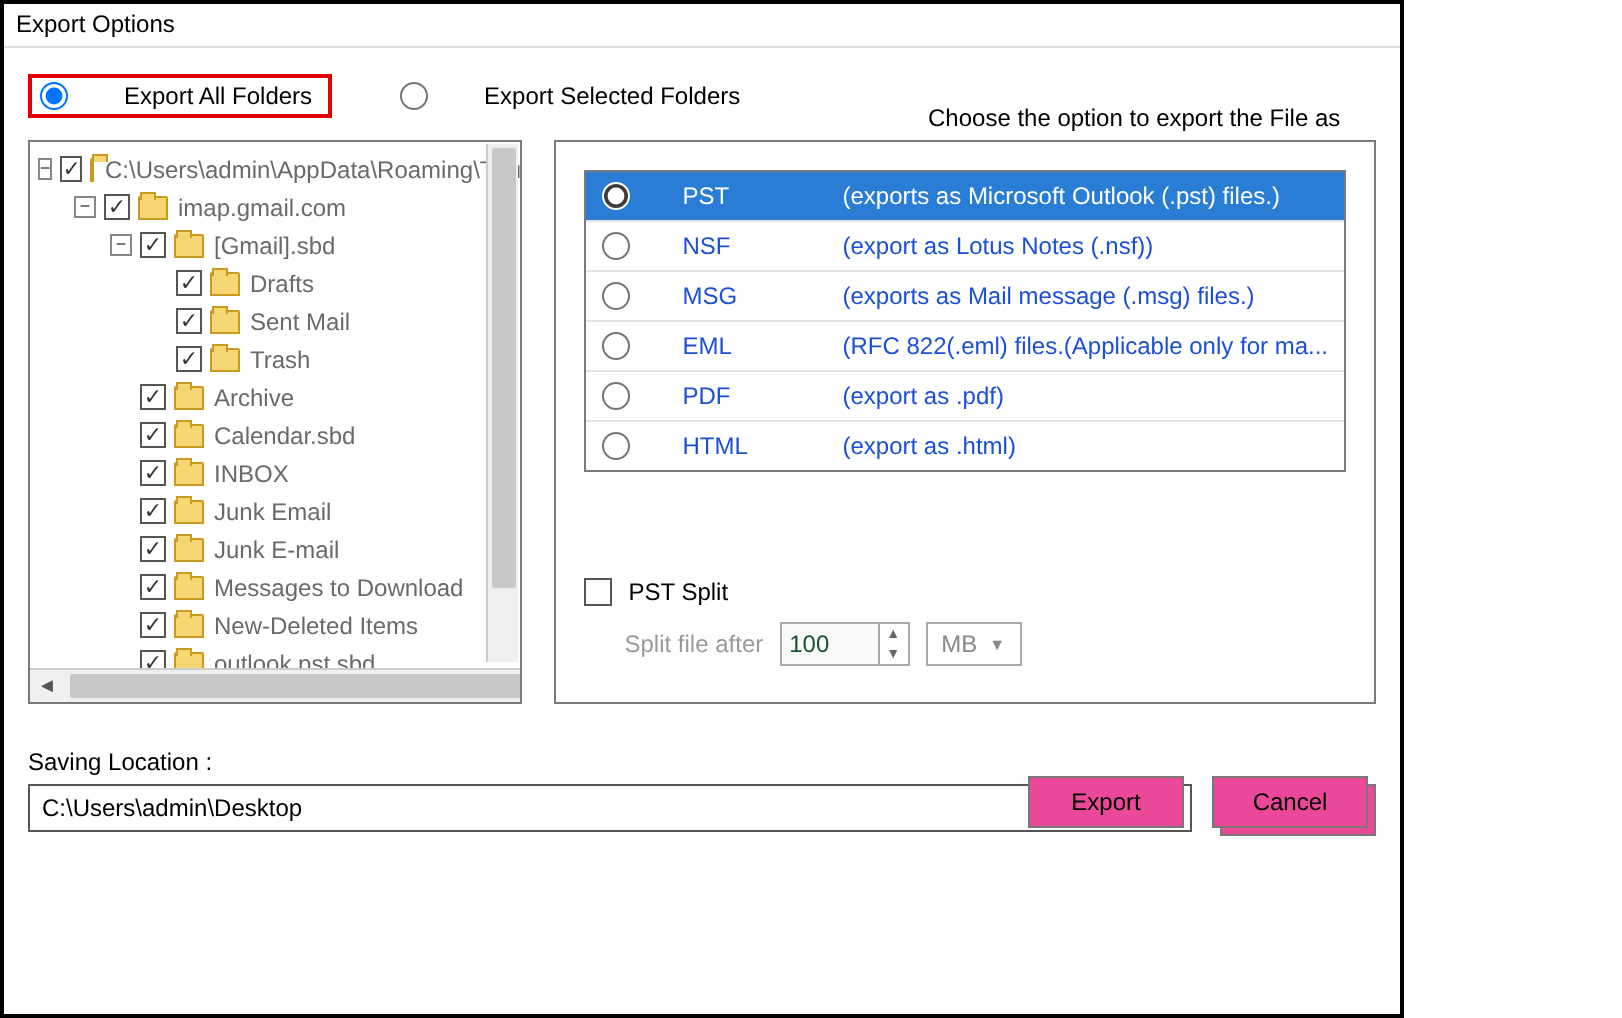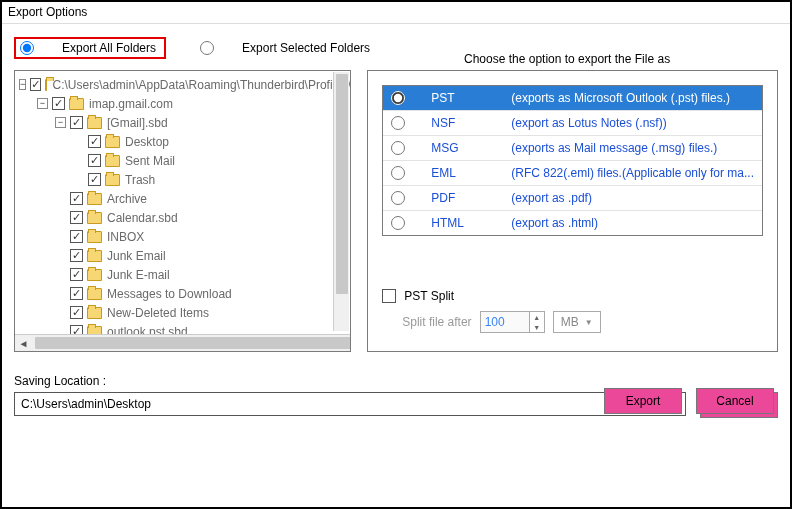--- a/index.html
+++ b/index.html
@@ -4,21 +4,21 @@
 <style>
   * { box-sizing: border-box; }
   body {
     margin: 0;
     font-family: "Segoe UI", Tahoma, sans-serif;
     font-size: 12px;
     background: #fff;
     color: #000;
   }
   .window {
-    width: 792px;
+    width: 702px;
     height: 509px;
     border: 2px solid #000;
     background: #fff;
     position: relative;
   }
   .titlebar {
     height: 22px;
     padding: 3px 6px;
     font-size: 12px;
     border-bottom: 1px solid #ddd;
@@ -214,21 +214,21 @@
     padding-left:20px;
     display:flex;align-items:center;gap:8px;
     color:#9a9a9a;
   }
   .spinner {
     display:inline-flex;
     border:1px solid #aaa;
     height:22px;
   }
   .spinner input{
-    border:none;width:48px;padding:0 4px;font-size:12px;color:#3b82f6;
+    border:none;width:48px;padding:0 4px;font-size:12px;color:#14532d;
   }
   .spinner .spins{
     width:15px;display:flex;flex-direction:column;border-left:1px solid #aaa;
   }
   .spinner .sp{flex:1;display:flex;align-items:center;justify-content:center;font-size:7px;color:#666;cursor:pointer;}
   .unit-select{
     border:1px solid #aaa;height:22px;width:48px;
     display:inline-flex;align-items:center;justify-content:center;gap:6px;
     color:#888;cursor:pointer;
   }
@@ -298,21 +298,21 @@
               <span class="toggle">−</span>
               <span class="cb">✓</span>
               <span class="folder-icon"></span>
               <span>[Gmail].sbd</span>
             </div>
             <div class="tree-row">
               <span class="indent" style="width: 54px;"></span>
               <span class="toggle-spacer"></span>
               <span class="cb">✓</span>
               <span class="folder-icon"></span>
-              <span>Desktop</span>
+              <span>Drafts</span>
             </div>
             <div class="tree-row">
               <span class="indent" style="width: 54px;"></span>
               <span class="toggle-spacer"></span>
               <span class="cb">✓</span>
               <span class="folder-icon"></span>
               <span>Sent Mail</span>
             </div>
             <div class="tree-row">
               <span class="indent" style="width: 54px;"></span>

